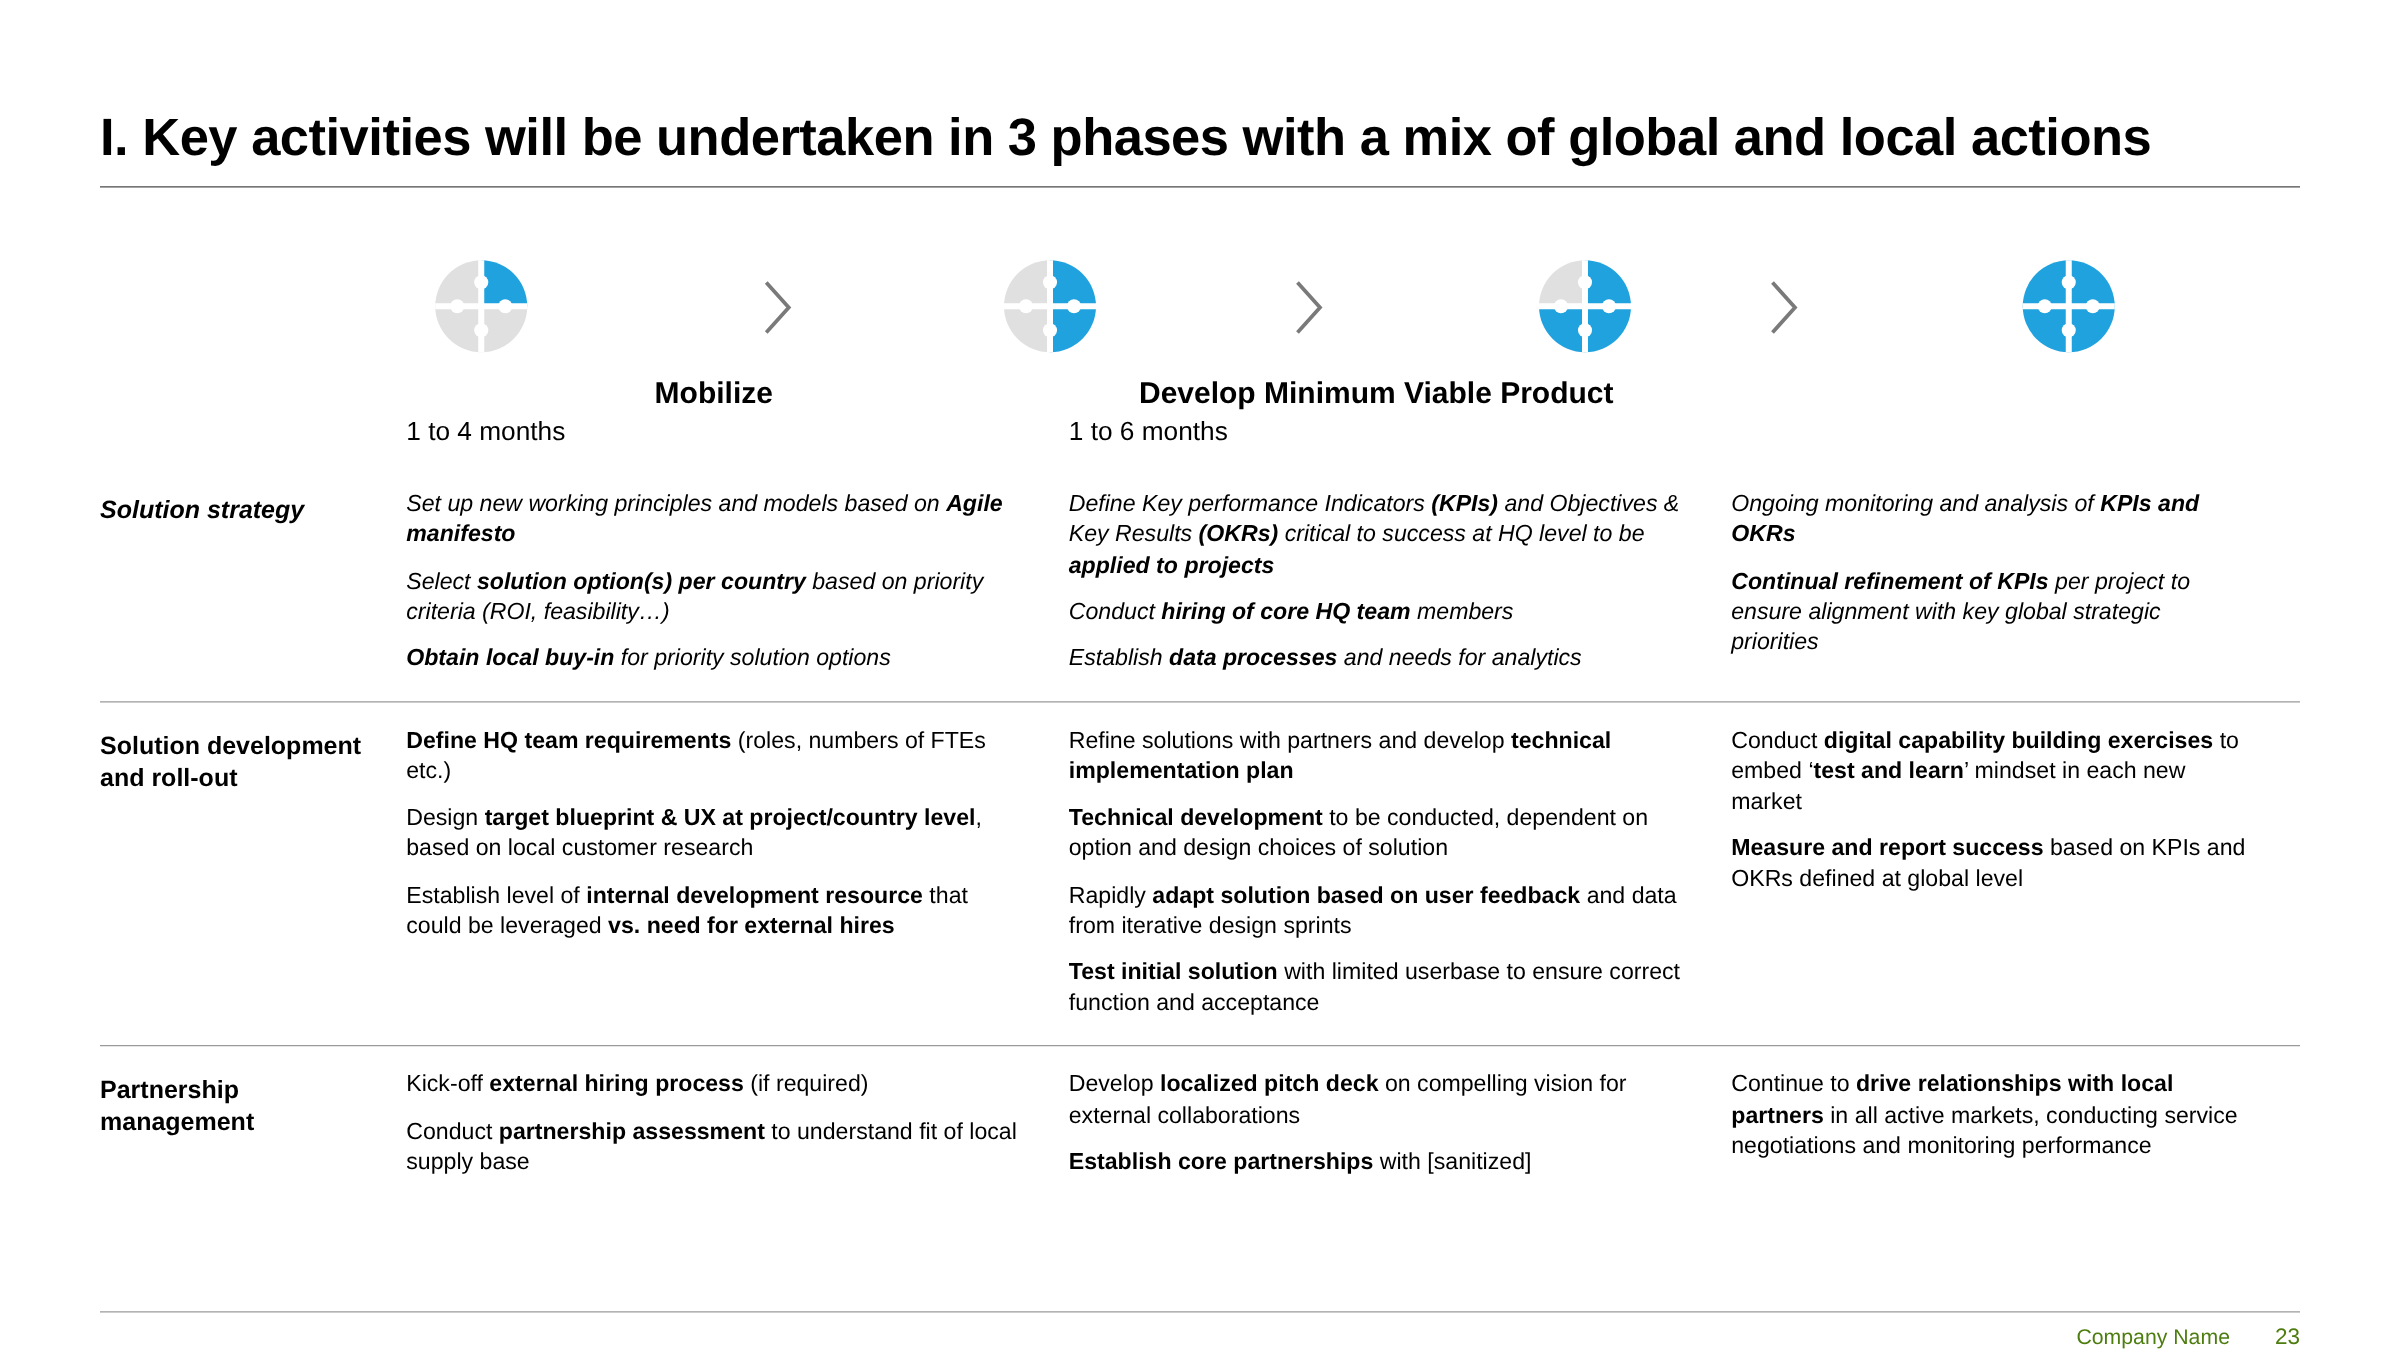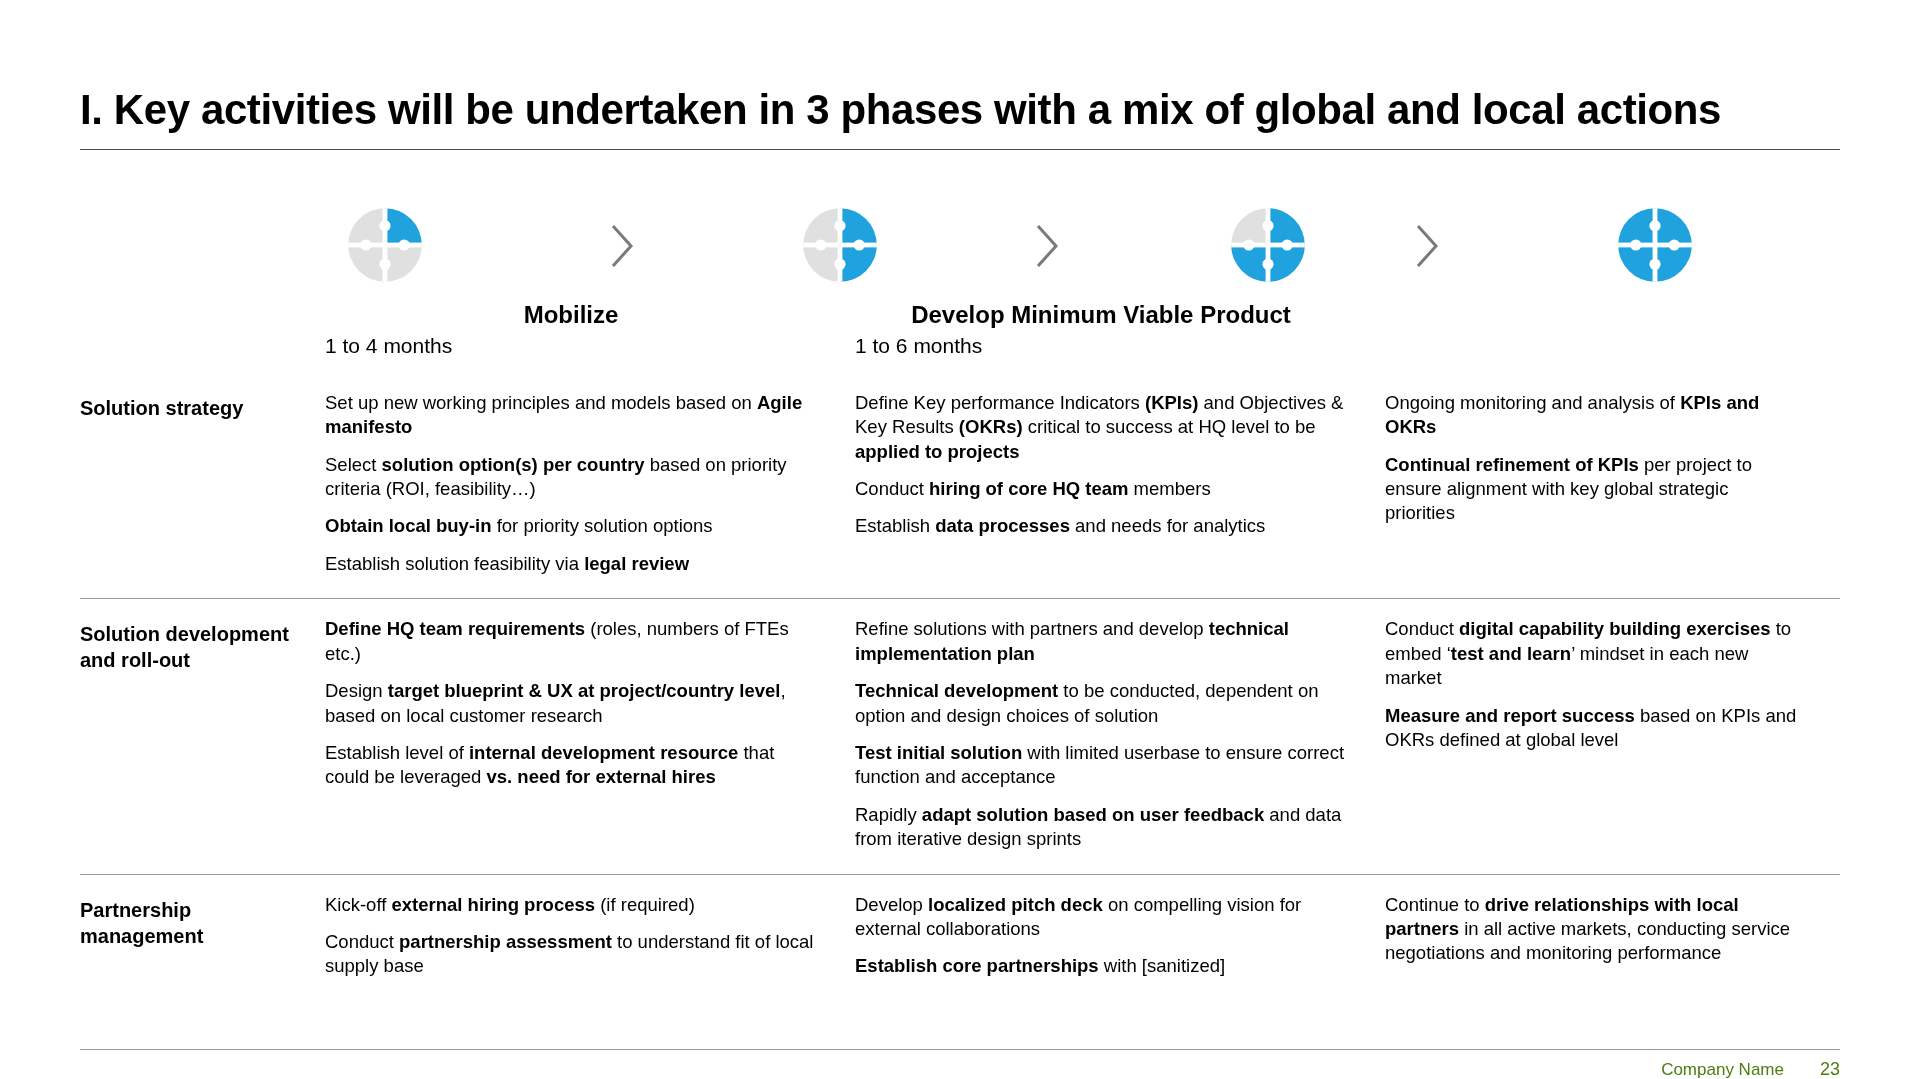--- a/index.html
+++ b/index.html
@@ -54,21 +54,21 @@
   }
   
   .grid {
     position: relative;
     width: 1760px;
   }
   .row {
     display: flex;
     border-top: 1px solid #9a9a9a;
   }
-  .row.first { border-top: none; }
+  .row.first { border-top: none; font-style: italic; }
   .row-label {
     width: 245px;
     flex: 0 0 245px;
     font-size: 20px;
     font-weight: bold;
     line-height: 1.3;
     padding-top: 22px;
     padding-right: 10px;
     box-sizing: border-box;
   }
@@ -225,21 +225,20 @@
   </div>
 
   <div class="grid">
 
     <div class="row first">
       <div class="row-label">Solution strategy</div>
       <div class="col">
           <div class="bullet">Set up new working principles and models based on <b>Agile manifesto</b></div>
           <div class="bullet">Select <b>solution option(s) per country</b> based on priority criteria (ROI, feasibility…)</div>
           <div class="bullet"><b>Obtain local buy-in</b> for priority solution options</div>
-          <div class="bullet">Establish solution feasibility via <b>legal review</b></div>
         </div>
       <div class="col">
           <div class="bullet">Define Key performance Indicators <b>(KPIs)</b> and Objectives &amp; Key Results <b>(OKRs)</b> critical to success at HQ level to be <b>applied to projects</b></div>
           <div class="bullet">Conduct <b>hiring of core HQ team</b> members</div>
           <div class="bullet">Establish <b>data processes</b> and needs for analytics</div>
         </div>
       <div class="col wide">
           <div class="bullet">Ongoing monitoring and analysis of <b>KPIs and OKRs</b></div>
           <div class="bullet"><b>Continual refinement of KPIs</b> per project to ensure alignment with key global strategic priorities</div>
         </div>
@@ -248,22 +247,22 @@
     <div class="row">
       <div class="row-label">Solution development and roll-out</div>
       <div class="col">
           <div class="bullet"><b>Define HQ team requirements</b> (roles, numbers of FTEs etc.)</div>
           <div class="bullet">Design <b>target blueprint &amp; UX at project/country level</b>, based on local customer research</div>
           <div class="bullet">Establish level of <b>internal development resource</b> that could be leveraged <b>vs. need for external hires</b></div>
         </div>
       <div class="col">
           <div class="bullet">Refine solutions with partners and develop <b>technical implementation plan</b></div>
           <div class="bullet"><b>Technical development</b> to be conducted, dependent on option and design choices of solution</div>
+          <div class="bullet">Rapidly <b>adapt solution based on user feedback</b> and data from iterative design sprints</div>
           <div class="bullet"><b>Test initial solution</b> with limited userbase to ensure correct function and acceptance</div>
-          <div class="bullet">Rapidly <b>adapt solution based on user feedback</b> and data from iterative design sprints</div>
         </div>
       <div class="col wide">
           <div class="bullet">Conduct <b>digital capability building exercises</b> to embed ‘<b>test and learn</b>’ mindset in each new market</div>
           <div class="bullet"><b>Measure and report success</b> based on KPIs and OKRs defined at global level</div>
         </div>
     </div>
 
     <div class="row">
       <div class="row-label">Partnership management</div>
       <div class="col">

